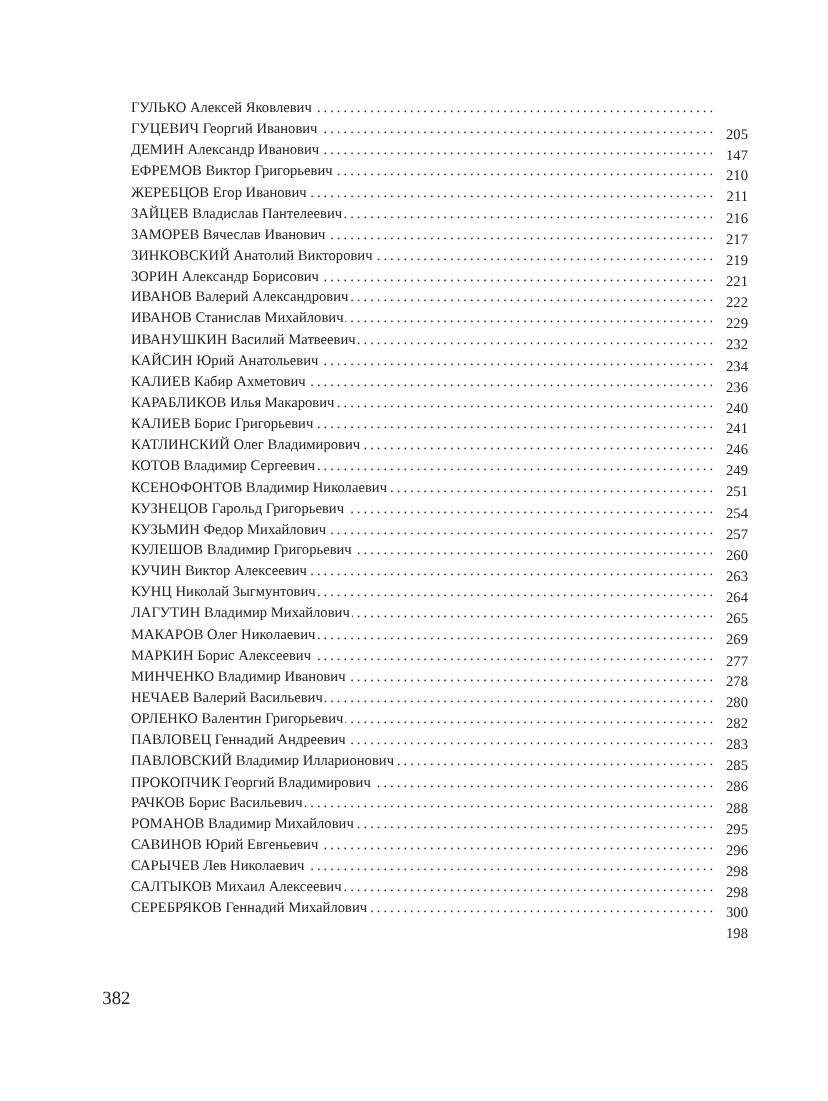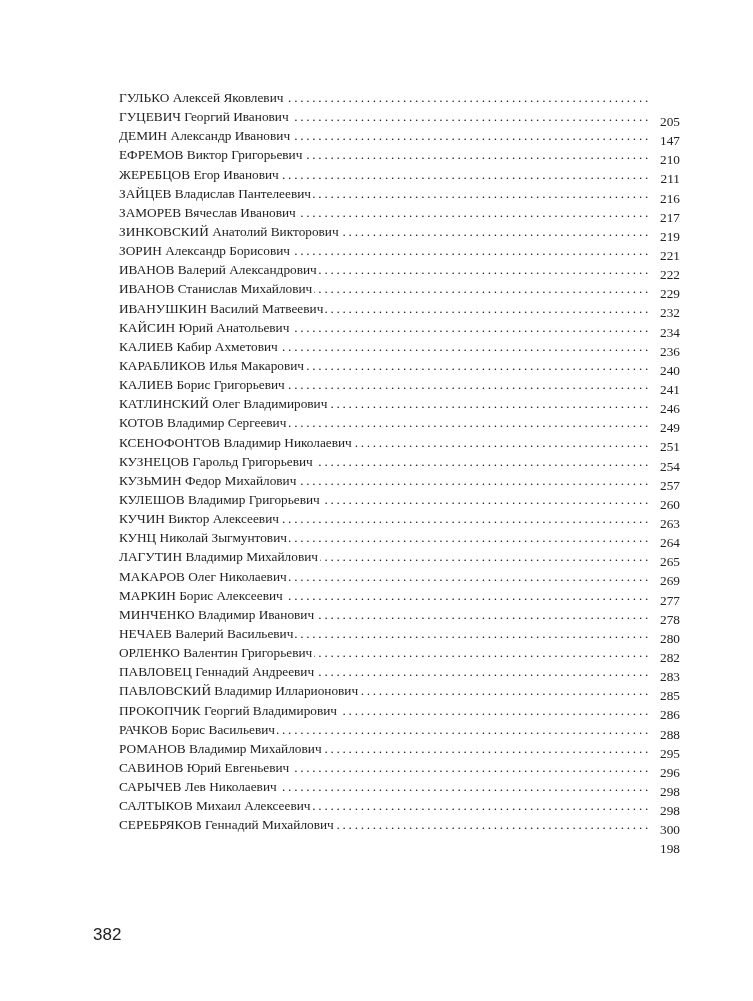--- a/index.html
+++ b/index.html
@@ -52,23 +52,22 @@
       width: 28px;
       text-align: right;
       padding-left: 4px;
       margin-top: 48px;
     }
     .page-number {
       position: absolute;
       left: 93px;
       top: 898px;
       font-size: 17px;
-      font-family: Liberation Sans, sans-serif;
+      font-family: Liberation Serif, serif;
       color: #222222;
-      margin-top: 27px;
     }
   </style>
 </head>
 <body>
 
 <div class="toc" id="toc">
     <div class="toc-row">
       <span class="toc-name"><span>ГУЛЬКО</span> <span>Алексей Яковлевич</span></span>
       <span class="toc-leader"></span>
       <span class="toc-page">205</span>

